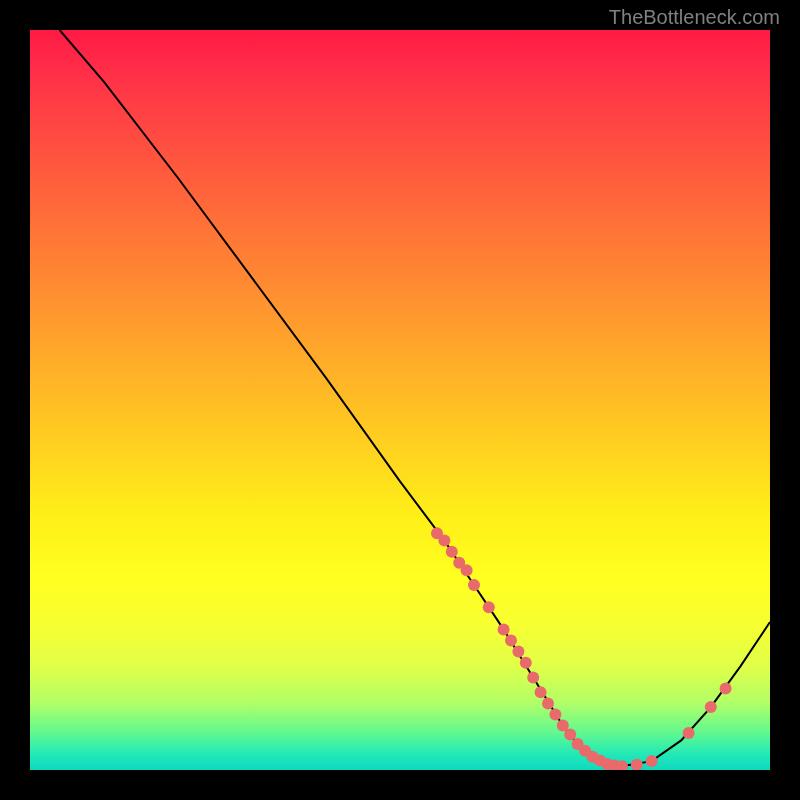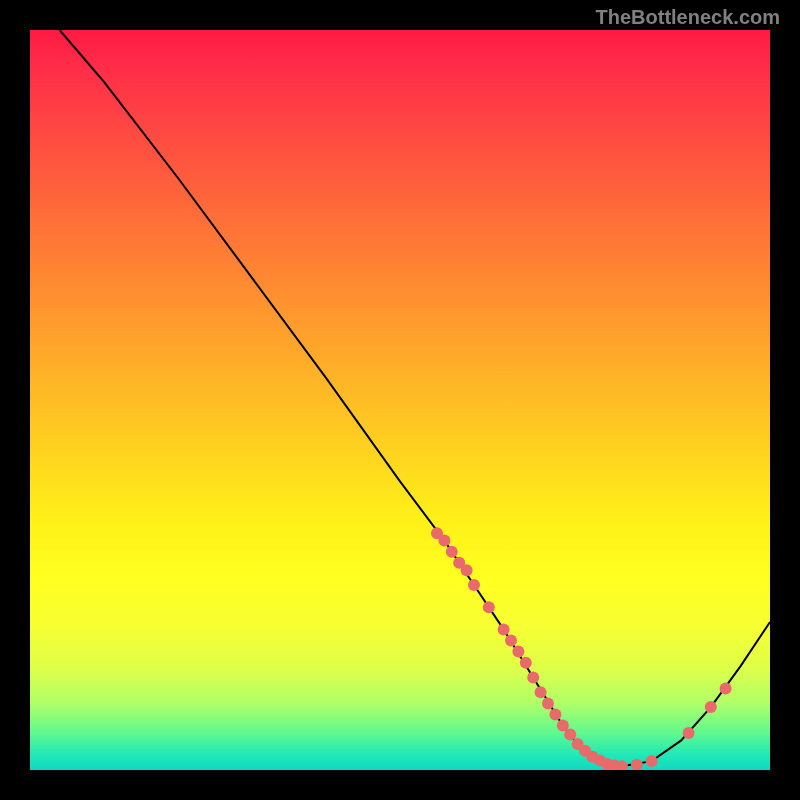--- a/index.html
+++ b/index.html
@@ -10,21 +10,21 @@
     position: relative;
     font-family: Arial, Helvetica, sans-serif;
     overflow: hidden;
   }
   .attribution {
     position: absolute;
     top: 6px;
     right: 20px;
     color: #808080;
     font-size: 20px;
-    font-weight: bold;
+    font-weight: normal;
     z-index: 10;
   }
   .plot-area {
     position: absolute;
     left: 30px;
     top: 30px;
     width: 740px;
     height: 740px;
     overflow: hidden;
   }

